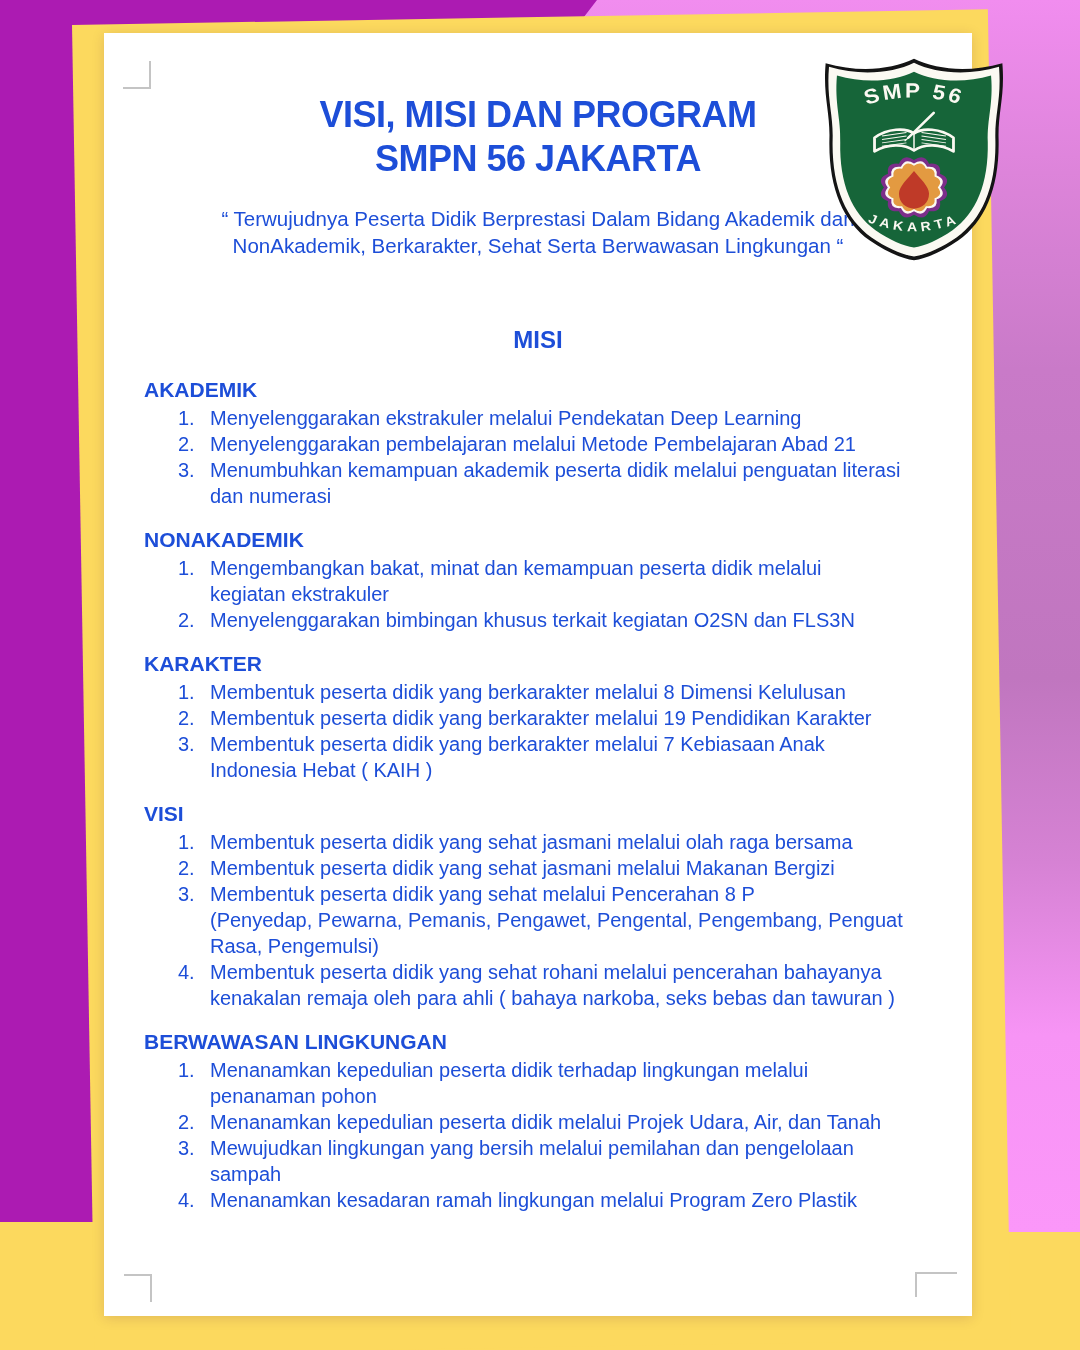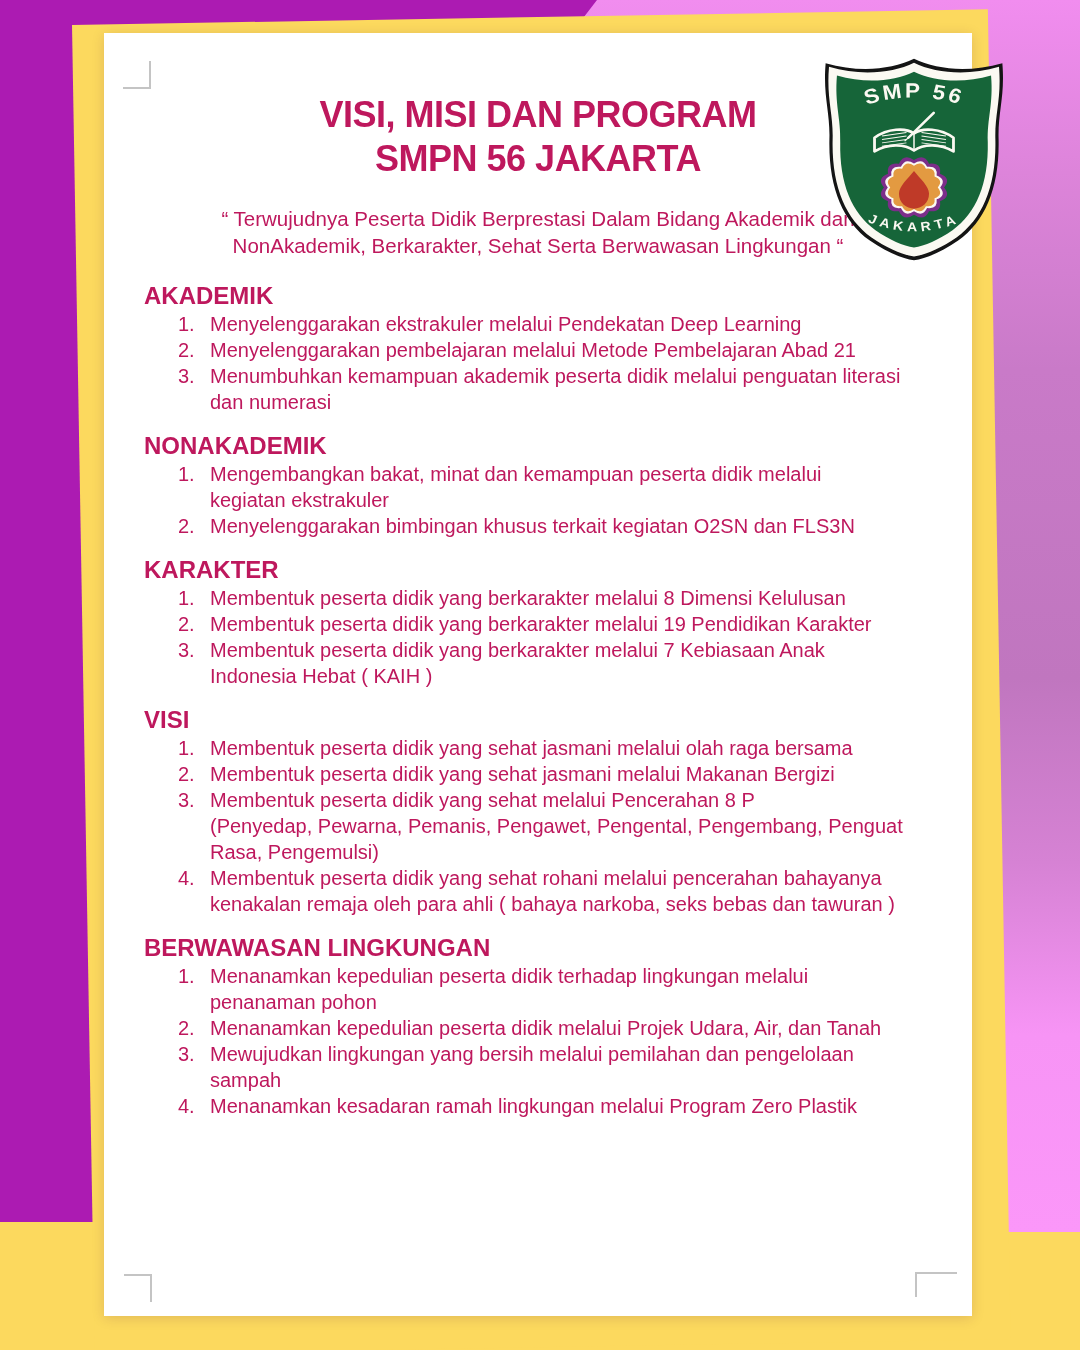--- a/index.html
+++ b/index.html
@@ -1,19 +1,19 @@
 <!DOCTYPE html>
 <html><head>
 <meta charset="utf-8">
 <style>
   html,body { margin:0; padding:0; background:#2a2a2a; }
   .canvas {
     position:relative; width:1080px; height:1350px; overflow:hidden;
     background:#FCD95E;
-    font-family:"Liberation Sans", sans-serif; color:#be185d;
+    font-family:"Liberation Sans", sans-serif; color:#1d4ed8;
   }
   .bg-pink {
     position:absolute; left:585px; top:0; width:495px; height:1232px;
     background:linear-gradient(180deg,#F18DEF 0%,#DD84DA 14%,#C97AC8 30%,
                #C076BF 55%,#D682D4 70%,#F794F5 84%,#FB97F9 100%);
   }
   .bg-magenta {
     position:absolute; left:0; top:0; width:600px; height:1222px;
     background:#AC1BB2;
     clip-path:polygon(0 0,99.5% 0,94.5% 3.2%,94.5% 100%,0 100%);
@@ -36,21 +36,21 @@
     font-size:36px; font-weight:bold; line-height:44px; letter-spacing:-0.5px;
   }
   .h-center { text-align:center; font-weight:bold; font-size:24px; line-height:26px; }
   .h-visi { margin-top:84px; }
   .visi-text {
     margin:24px auto 0; width:700px; text-align:center;
     font-size:20.5px; line-height:27px; white-space:pre-line;
   }
   .h-misi { margin-top:68px; }
   .sections { margin:24px 14px 0 40px; }
-  .sec-heading { font-size:24px; font-weight:bold; line-height:25px; margin-top:18px; }
+  .sec-heading { font-size:21px; font-weight:bold; line-height:25px; margin-top:18px; }
   .sec-list { list-style:none; margin:3px 0 0 34px; padding:0; font-size:20px; line-height:26px; }
   .sec-list li { display:flex; }
   .num { flex:0 0 32px; }
   .itx { flex:1; white-space:pre-line; padding-right:4px; }
 
   .logo { position:absolute; left:820px; top:52px; width:188px; height:210px; }
 </style>
 </head>
 <body>
 
@@ -66,20 +66,21 @@
     <div class="corner-mark mark-br"></div>
 
     <h1 class="title">
       <span>VISI, MISI DAN PROGRAM</span><br>
       <span>SMPN 56 JAKARTA</span>
     </h1>
 
     <p class="visi-text">“ Terwujudnya Peserta Didik Berprestasi Dalam Bidang Akademik dan
 NonAkademik, Berkarakter, Sehat Serta Berwawasan Lingkungan “</p>
 
+    <div class="h-center h-misi">MISI</div>
 
     <div class="sections" id="sections">
         <div class="sec-heading">AKADEMIK</div>
         <ol class="sec-list">
           <li>
             <span class="num">1.</span>
             <span class="itx">Menyelenggarakan ekstrakuler melalui Pendekatan Deep Learning</span>
           </li>
           <li>
             <span class="num">2.</span>

